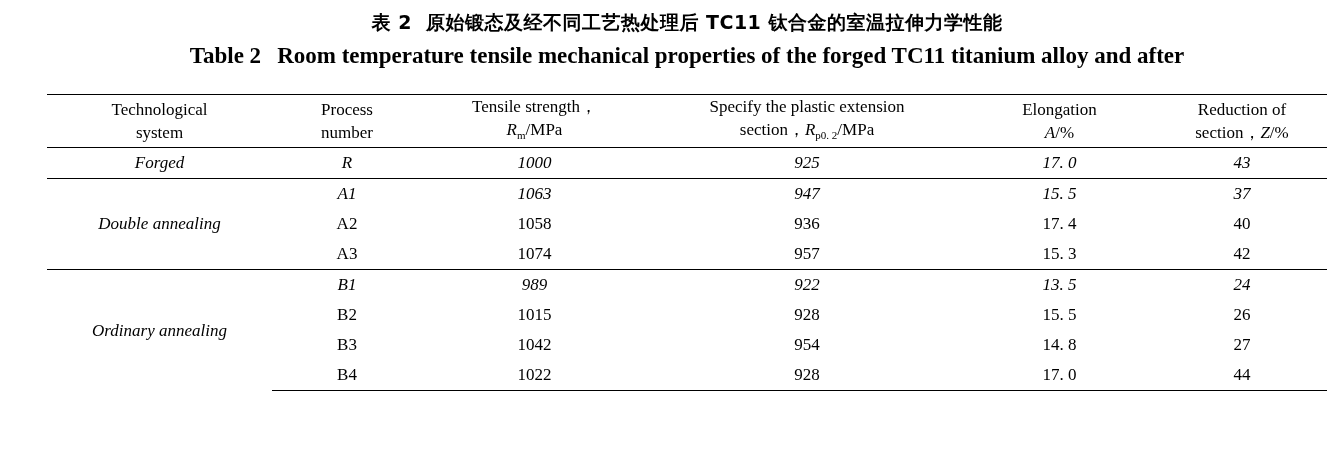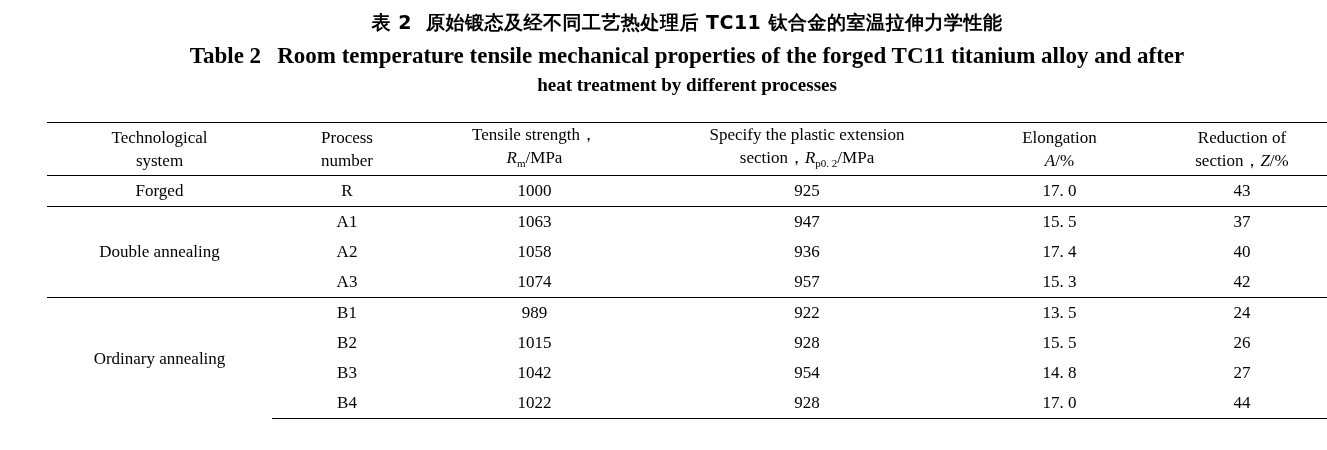--- a/index.html
+++ b/index.html
@@ -62,20 +62,21 @@
     text-align: center;
     vertical-align: middle;
     font-weight: normal;
     padding: 0;
   }
   .rule-top td, .rule-top th {
     border-top: 1.6px solid #000;
   }
   .rule-mid td, .rule-mid th {
     border-top: 1.1px solid #000;
+    font-style: italic;
   }
   .rule-bottom td {
     border-bottom: 1.6px solid #000;
   }
   thead th {
     padding: 9px 4px 10px 4px;
     line-height: 23px;
   }
   tbody td {
     height: 30px;
@@ -101,21 +102,20 @@
 <div class="page">
 
   <div class="caption-cn">
     <span class="cn-label">表 2</span><span>原始锻态及经不同工艺热处理后 TC11 钛合金的室温拉伸力学性能</span>
   </div>
 
   <div class="caption-en">
     <span class="en-label">Table 2</span><span>Room temperature tensile mechanical properties of the forged TC11 titanium alloy and after</span>
   </div>
 
-  <div class="caption-en-2">heat treatment by different processes</div>
 
   <table class="data">
     <thead>
       <tr class="rule-top">
         <th class="col-a">
           <div>Technological</div>
           <div>system</div>
         </th>
         <th class="col-b">
           <div>Process</div>

